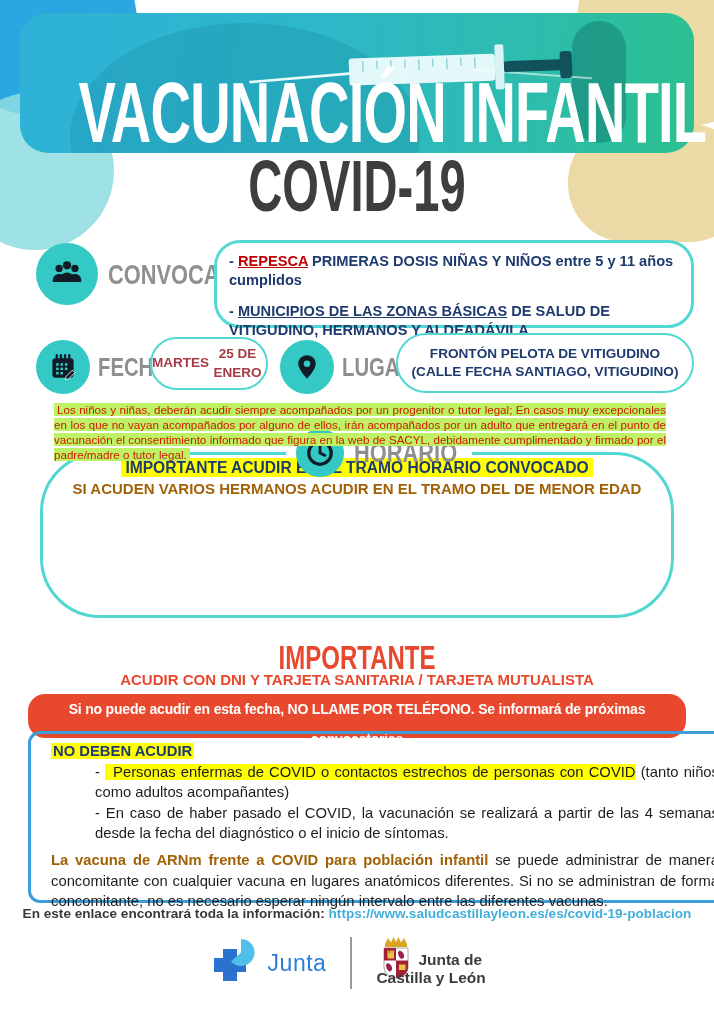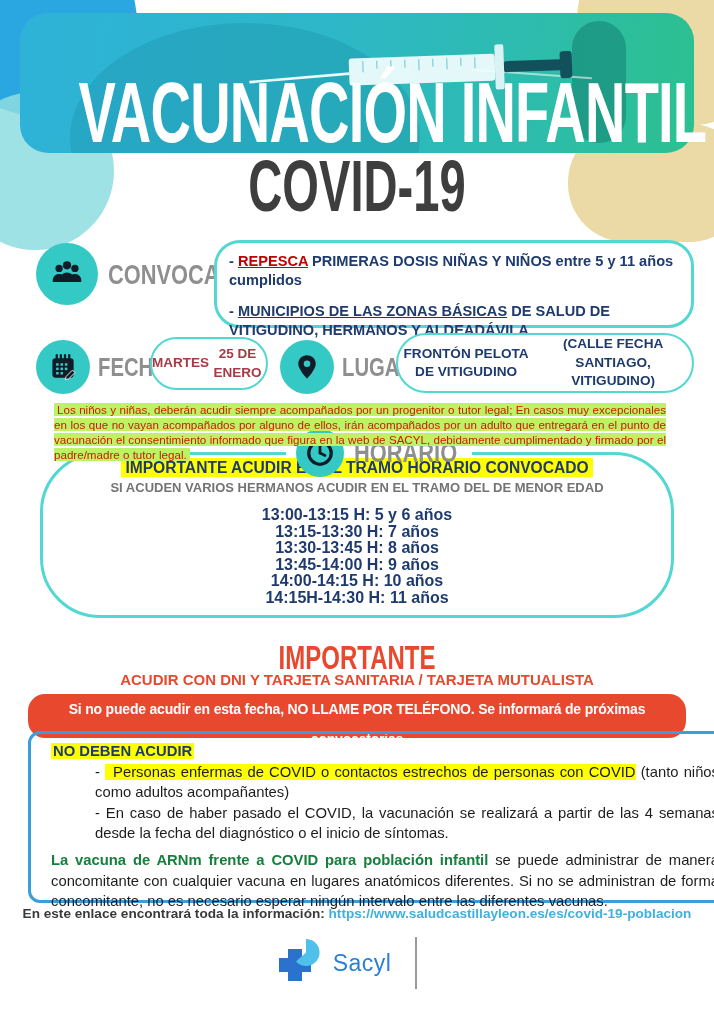--- a/index.html
+++ b/index.html
@@ -46,56 +46,56 @@
   .teal-box { position:absolute; border:3px solid #52d7d2; border-radius:26px; background:#fff; }
   .convocados-box { left:214px; top:240px; width:480px; height:88px; padding:9px 12px 6px 12px;
     font-size:14.6px; font-weight:bold; color:#1e3a6e; line-height:1.32; }
   .convocados-box .l1 { margin-bottom:11px; }
   .red-ul { color:#c00000; text-decoration:underline; }
   .navy-ul { text-decoration:underline; }
   .fecha-box { left:150px; top:337px; width:118px; height:53px; border-width:2.5px; border-radius:27px;
     display:flex; flex-direction:row; align-items:center; justify-content:center;
     font-size:13.5px; font-weight:bold; color:#a73a44; line-height:1.35; text-align:center; }
   .lugar-box { left:396px; top:333px; width:298px; height:60px; border-width:2.5px; border-radius:30px;
-    display:flex; align-items:center; justify-content:center;
+    display:flex; flex-direction:column; align-items:center; justify-content:center;
     font-size:13.6px; font-weight:bold; color:#1e3a6e; line-height:1.35; text-align:center; }
   
   .aviso-tutor { position:absolute; left:54px; top:402px; width:612px; text-align:justify;
     font-size:11.6px; line-height:1.3; color:#cc1a00; z-index:6; }
   .aviso-tutor span { background:#bef264; padding:0 3px; }
   
   .horario-box { position:absolute; left:40px; top:452px; width:634px; height:166px;
     border:3px solid #52d7d2; border-radius:60px; z-index:1; }
   .horario-mask { position:absolute; left:286px; top:428px; width:186px; height:46px; background:#fff; z-index:2; }
   .horario-icon { left:296px; top:429px; width:48px; height:48px; z-index:3; }
   .horario-label { left:354px; top:437px; font-size:28px; z-index:3; }
   .horario-content { position:absolute; left:40px; top:459px; width:634px; text-align:center; z-index:2; }
   .h-aviso1 { font-size:15.6px; font-weight:bold; }
   .h-aviso1 span { background:#ffff00; color:#1e3a6e; padding:1px 4px; }
-  .h-aviso2 { font-size:13px; font-weight:bold; color:#737373; margin-top:3px; }
+  .h-aviso2 { font-size:15px; font-weight:bold; color:#a16207; margin-top:3px; }
   .h-slots { margin-top:12px; font-size:16px; font-weight:bold; color:#1e3a6e; line-height:16.6px; }
   
   .imp-title { position:absolute; left:0; right:0; top:641px; text-align:center; font-size:30px;
     font-weight:bold; color:#e8492e; line-height:1; }
   .imp-title > span { display:inline-block; transform:scale(0.8,1.1); transform-origin:center top; }
   .imp-sub { position:absolute; left:0; right:0; top:671px; text-align:center; font-size:15px;
     font-weight:bold; color:#e8492e; }
   .imp-banner { position:absolute; left:28px; top:694px; width:658px; height:44px; border-radius:17px;
     background:#e8492e; color:#fff; font-weight:bold; font-size:14px; line-height:30px;
     text-align:center; letter-spacing:-0.2px; }
   
   .blue-box { position:absolute; left:28px; top:731px; width:714px; height:172px;
     border:3px solid #3b9ed8; border-radius:12px; padding:7px 20px 0 20px;
     font-size:14.8px; line-height:20.6px; color:#1d1d1d; text-align:justify; }
   .nd-title { font-weight:bold; }
   .nd-title span { background:#ffff00; color:#1e3a6e; padding:0 2px; }
   .nd-bullet { margin-left:44px; }
   .hl-yellow { background:#ffff00;padding-left:8px; }
   .nd-para { margin-top:6px; }
-  .nd-para b { color:#15803d; }
+  .nd-para b { color:#a16207; }
   
   .enlace { position:absolute; left:0; right:0; top:906px; text-align:center; font-size:13.6px;
     font-weight:bold; color:#3a3a3a; }
   .enlace a { color:#41b0dc; text-decoration:none; font-weight:bold; }
   .footer { position:absolute; left:0; right:0; top:934px; display:flex; align-items:center;
     justify-content:center; height:58px; }
   .sacyl-wrap { display:flex; align-items:center; }
   .sacyl-text { color:#2b7fd6; font-size:23px; margin-left:4px; letter-spacing:.5px; }
   .foot-divider { width:2px; height:52px; background:#9a9a9a; margin:0 24px; }
   .junta-wrap { position:relative; width:130px; height:56px; }
@@ -214,28 +214,20 @@
       <circle cx="12" cy="12" r="9" fill="none" stroke="#101d28" stroke-width="2.6"></circle>
       <line x1="12" y1="12" x2="12" y2="6.5" stroke="#101d28" stroke-width="2.2" stroke-linecap="round"></line>
       <line x1="12" y1="12" x2="16" y2="14" stroke="#101d28" stroke-width="2.2" stroke-linecap="round"></line>
     </svg>
   </div>
   <div class="row-label horario-label"><span>HORARIO</span></div>
 
   <div class="horario-content">
     <div class="h-aviso1"><span>IMPORTANTE ACUDIR EN EL TRAMO HORARIO CONVOCADO</span></div>
     <div class="h-aviso2">SI ACUDEN VARIOS HERMANOS ACUDIR EN EL TRAMO DEL DE MENOR EDAD</div>
-    <div class="h-slots">
-      <div>13:00-13:15 H: 5 y 6 años</div>
-      <div>13:15-13:30 H:  7 años</div>
-      <div>13:30-13:45 H: 8 años</div>
-      <div>13:45-14:00 H: 9 años</div>
-      <div>14:00-14:15 H: 10 años</div>
-      <div>14:15H-14:30 H: 11 años</div>
-    </div>
   </div>
 
   <div class="imp-title"><span>IMPORTANTE</span></div>
   <div class="imp-sub">ACUDIR CON DNI Y TARJETA SANITARIA / TARJETA MUTUALISTA</div>
   <div class="imp-banner">Si no puede acudir en esta fecha, NO LLAME POR TELÉFONO. Se informará de próximas convocatorias</div>
 
   <div class="blue-box">
     <div class="nd-title"><span>NO DEBEN ACUDIR</span></div>
     <div class="nd-bullet"><span>- </span><span class="hl-yellow">Personas enfermas de COVID o contactos estrechos de personas con COVID</span><span> (tanto niños como adultos acompañantes)</span></div>
     <div class="nd-bullet">- En caso de haber pasado el COVID, la vacunación se realizará a partir de las 4 semanas desde la fecha del diagnóstico o el inicio de síntomas.</div>
@@ -246,18 +238,36 @@
     <span>En este enlace encontrará toda la información: </span><a href="#">https://www.saludcastillayleon.es/es/covid-19-poblacion</a>
   </div>
 
   <div class="footer">
     <div class="sacyl-wrap">
       <svg width="56" height="52" viewBox="0 0 56 52">
         <rect x="6" y="21" width="32" height="14" fill="#2b72cf"></rect>
         <rect x="15" y="12" width="14" height="32" fill="#2b72cf"></rect>
         <path d="M33 2 a13.5 13.5 0 1 1 -10 22.5 l10 -9 Z" fill="#4fc0ea"></path>
       </svg>
-      <div class="sacyl-text">Sacyl</div>
+      <div class="sacyl-text">Junta</div>
     </div>
     <div class="foot-divider"></div>
+    <div class="junta-wrap">
+      <svg class="junta-shield" width="40" height="52" viewBox="0 0 40 52">
+        <path d="M9 9 L12 3 L15 7.5 L17.5 2 L20 7 L22.5 2 L25 7.5 L28 3 L31 9 Z" fill="#d9a520"></path>
+        <rect x="9" y="9" width="22" height="3" fill="#d9a520"></rect>
+        <path d="M8 13 h24 v19 a12 11 0 0 1 -12 11 a12 11 0 0 1 -12 -11 Z" fill="#ffffff" stroke="#a8a8a8" stroke-width="1"></path>
+        <path d="M8 13 h12 v12.5 h-12 Z" fill="#a32035"></path>
+        <path d="M20 25.5 h12 v6.5 a12 11 0 0 1 -12 11 Z" fill="#a32035"></path>
+        <rect x="11.5" y="18" width="6.5" height="5.5" fill="#e8c34a"></rect>
+        <rect x="11.5" y="15.5" width="1.8" height="2.8" fill="#e8c34a"></rect>
+        <rect x="14" y="15.5" width="1.8" height="2.8" fill="#e8c34a"></rect>
+        <rect x="16.3" y="15.5" width="1.8" height="2.8" fill="#e8c34a"></rect>
+        <path d="M23.5 15.5 c3.5 1 4.8 3.5 4.6 6.8 l-2.3 2 c-2.3 -1.4 -4 -3.8 -3.8 -7 Z" fill="#9b2247"></path>
+        <path d="M11.5 28 c3.5 1 4.8 3.5 4.6 6.8 l-2.3 2 c-2.3 -1.4 -4 -3.8 -3.8 -7 Z" fill="#9b2247"></path>
+        <rect x="23" y="29.5" width="6.5" height="5.5" fill="#e8c34a"></rect>
+      </svg>
+      <div class="junta-l1">Junta de</div>
+      <div class="junta-l2">Castilla y León</div>
+    </div>
   </div>
 
 </div>
 
 </body></html>

